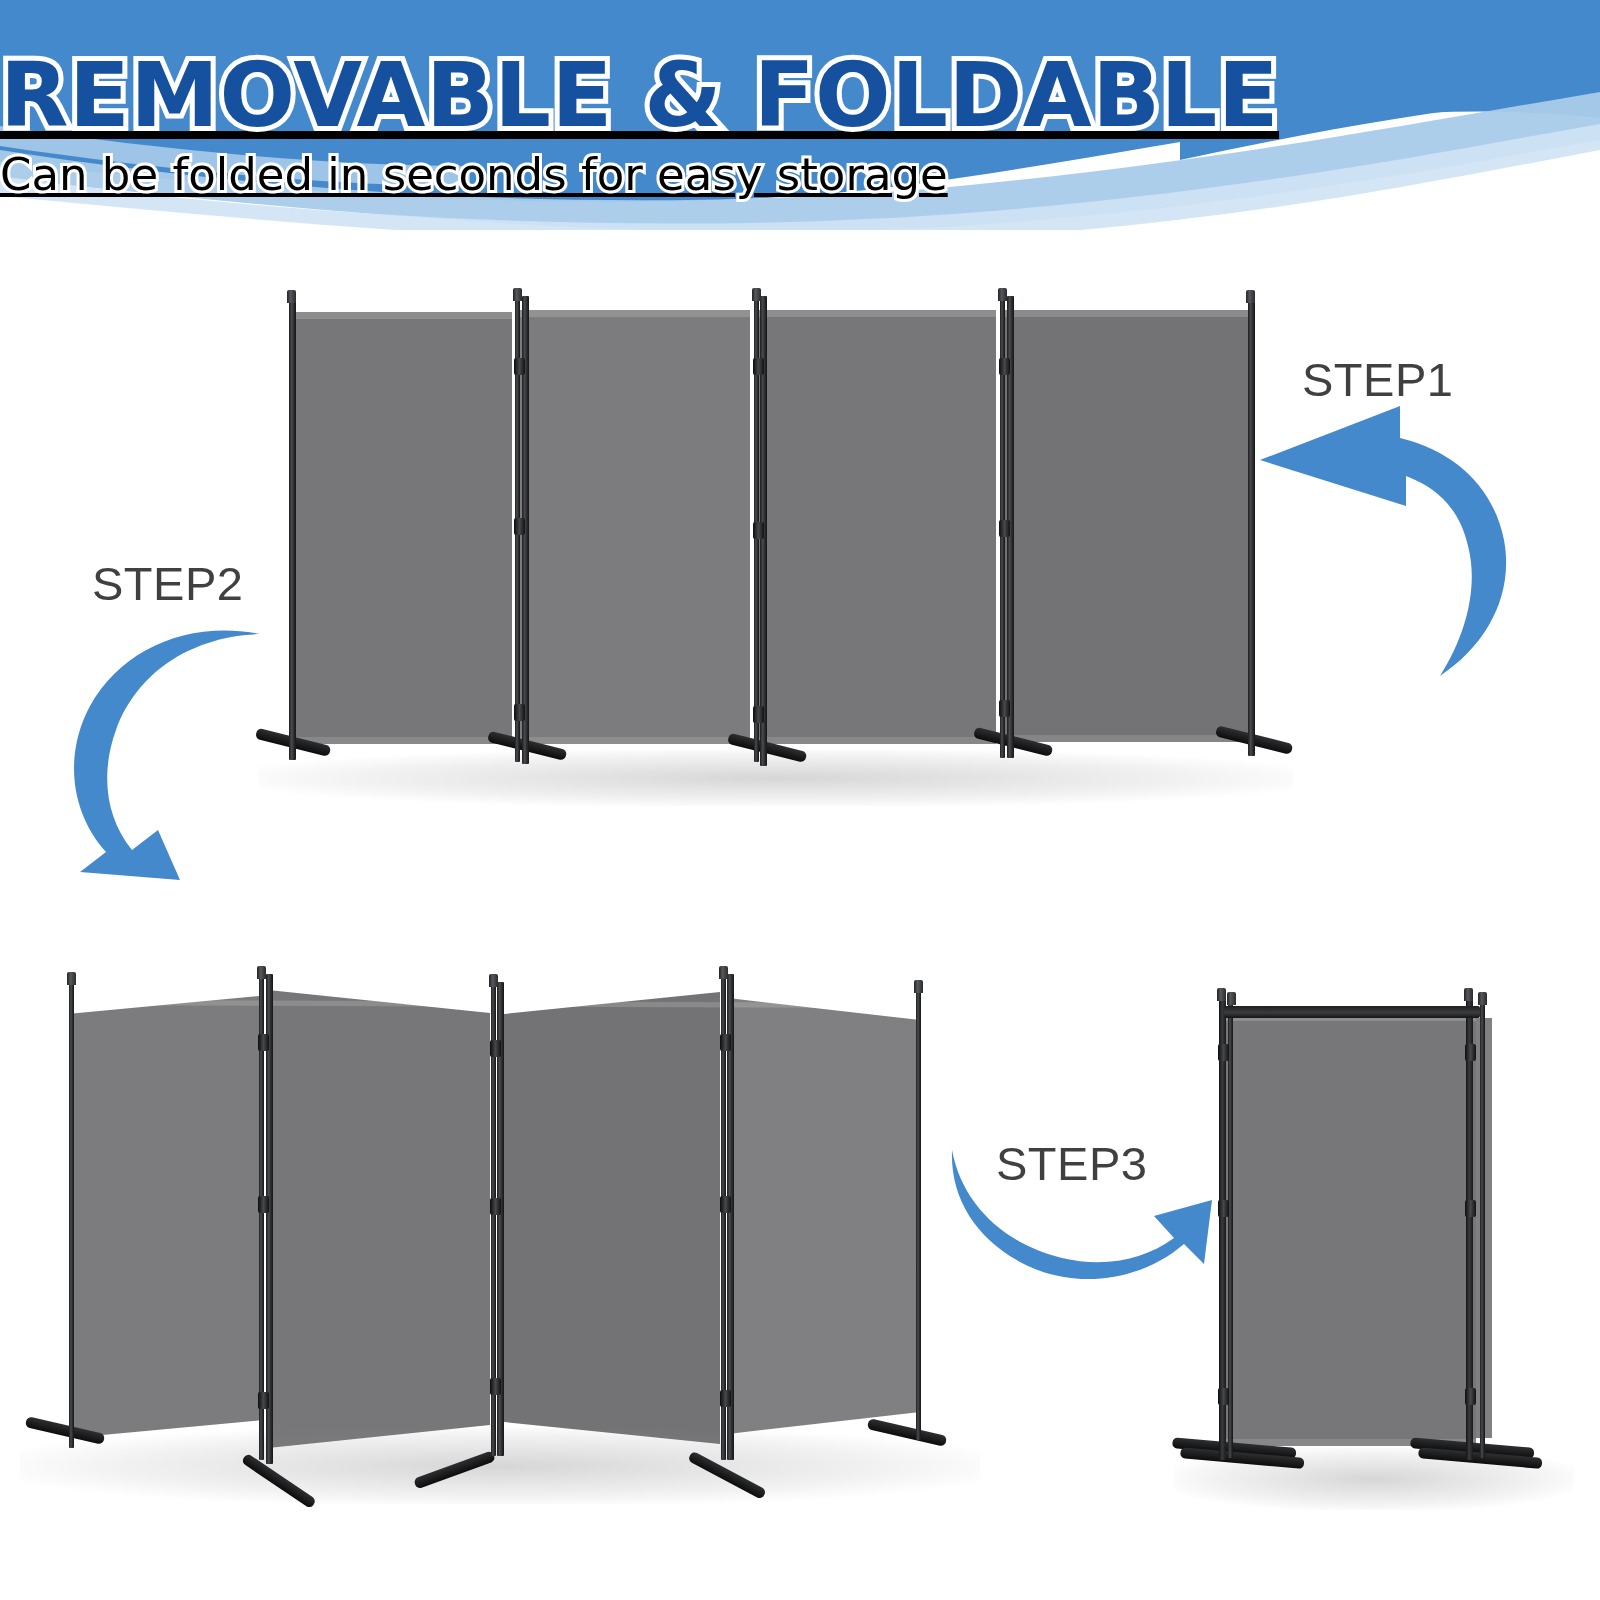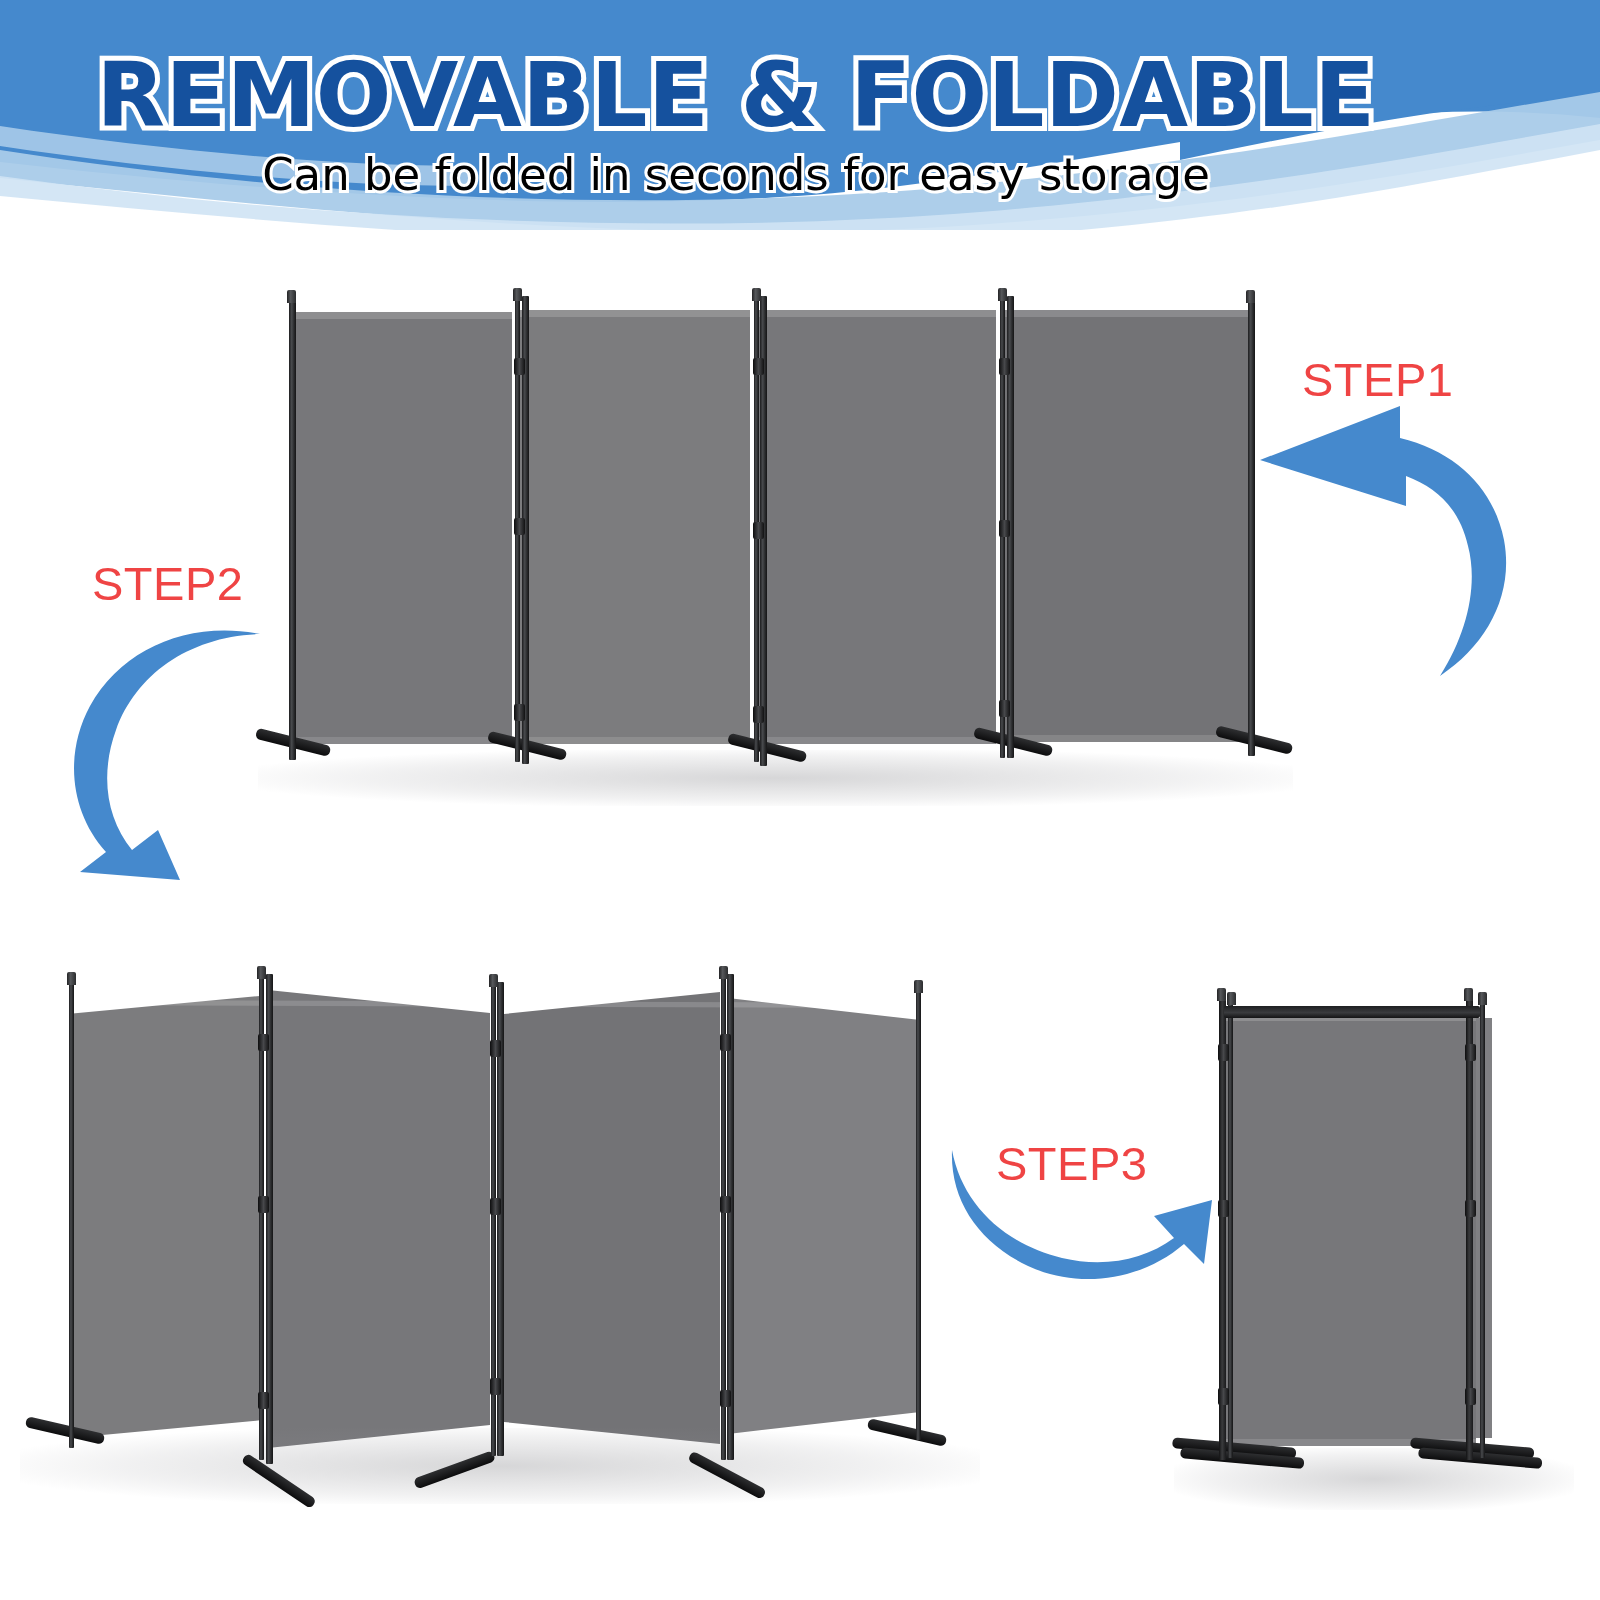--- a/index.html
+++ b/index.html
@@ -27,22 +27,22 @@
     position: absolute;
     left: 0; top: 0;
     width: 1600px;
     height: 230px;
     display: block;
   }
   #title-block {
     position: absolute;
     left: 0; top: 0;
     width: 1472px;
-    text-align: center;
     z-index: 5;
+    text-decoration: underline;
   }
   #main-title {
     font-family: "DejaVu Sans", sans-serif;
     font-weight: bold;
     font-size: 89px;
     line-height: 1;
     letter-spacing: 0.5px;
     color: #15519e;
     margin: 0;
     padding-top: 51px;
@@ -119,21 +119,21 @@
     z-index: 1;
     pointer-events: none;
   }
 
   
   .step-label {
     position: absolute;
     font-family: "Liberation Sans", sans-serif;
     font-size: 47px;
     font-weight: normal;
-    color: #ef4444;
+    color: #404040;
     letter-spacing: 0.5px;
     white-space: nowrap;
     z-index: 20;
   }
   .arrow-svg { position: absolute; z-index: 19; }
 </style>
 </head>
 <body>
 
 <div id="header-banner">

